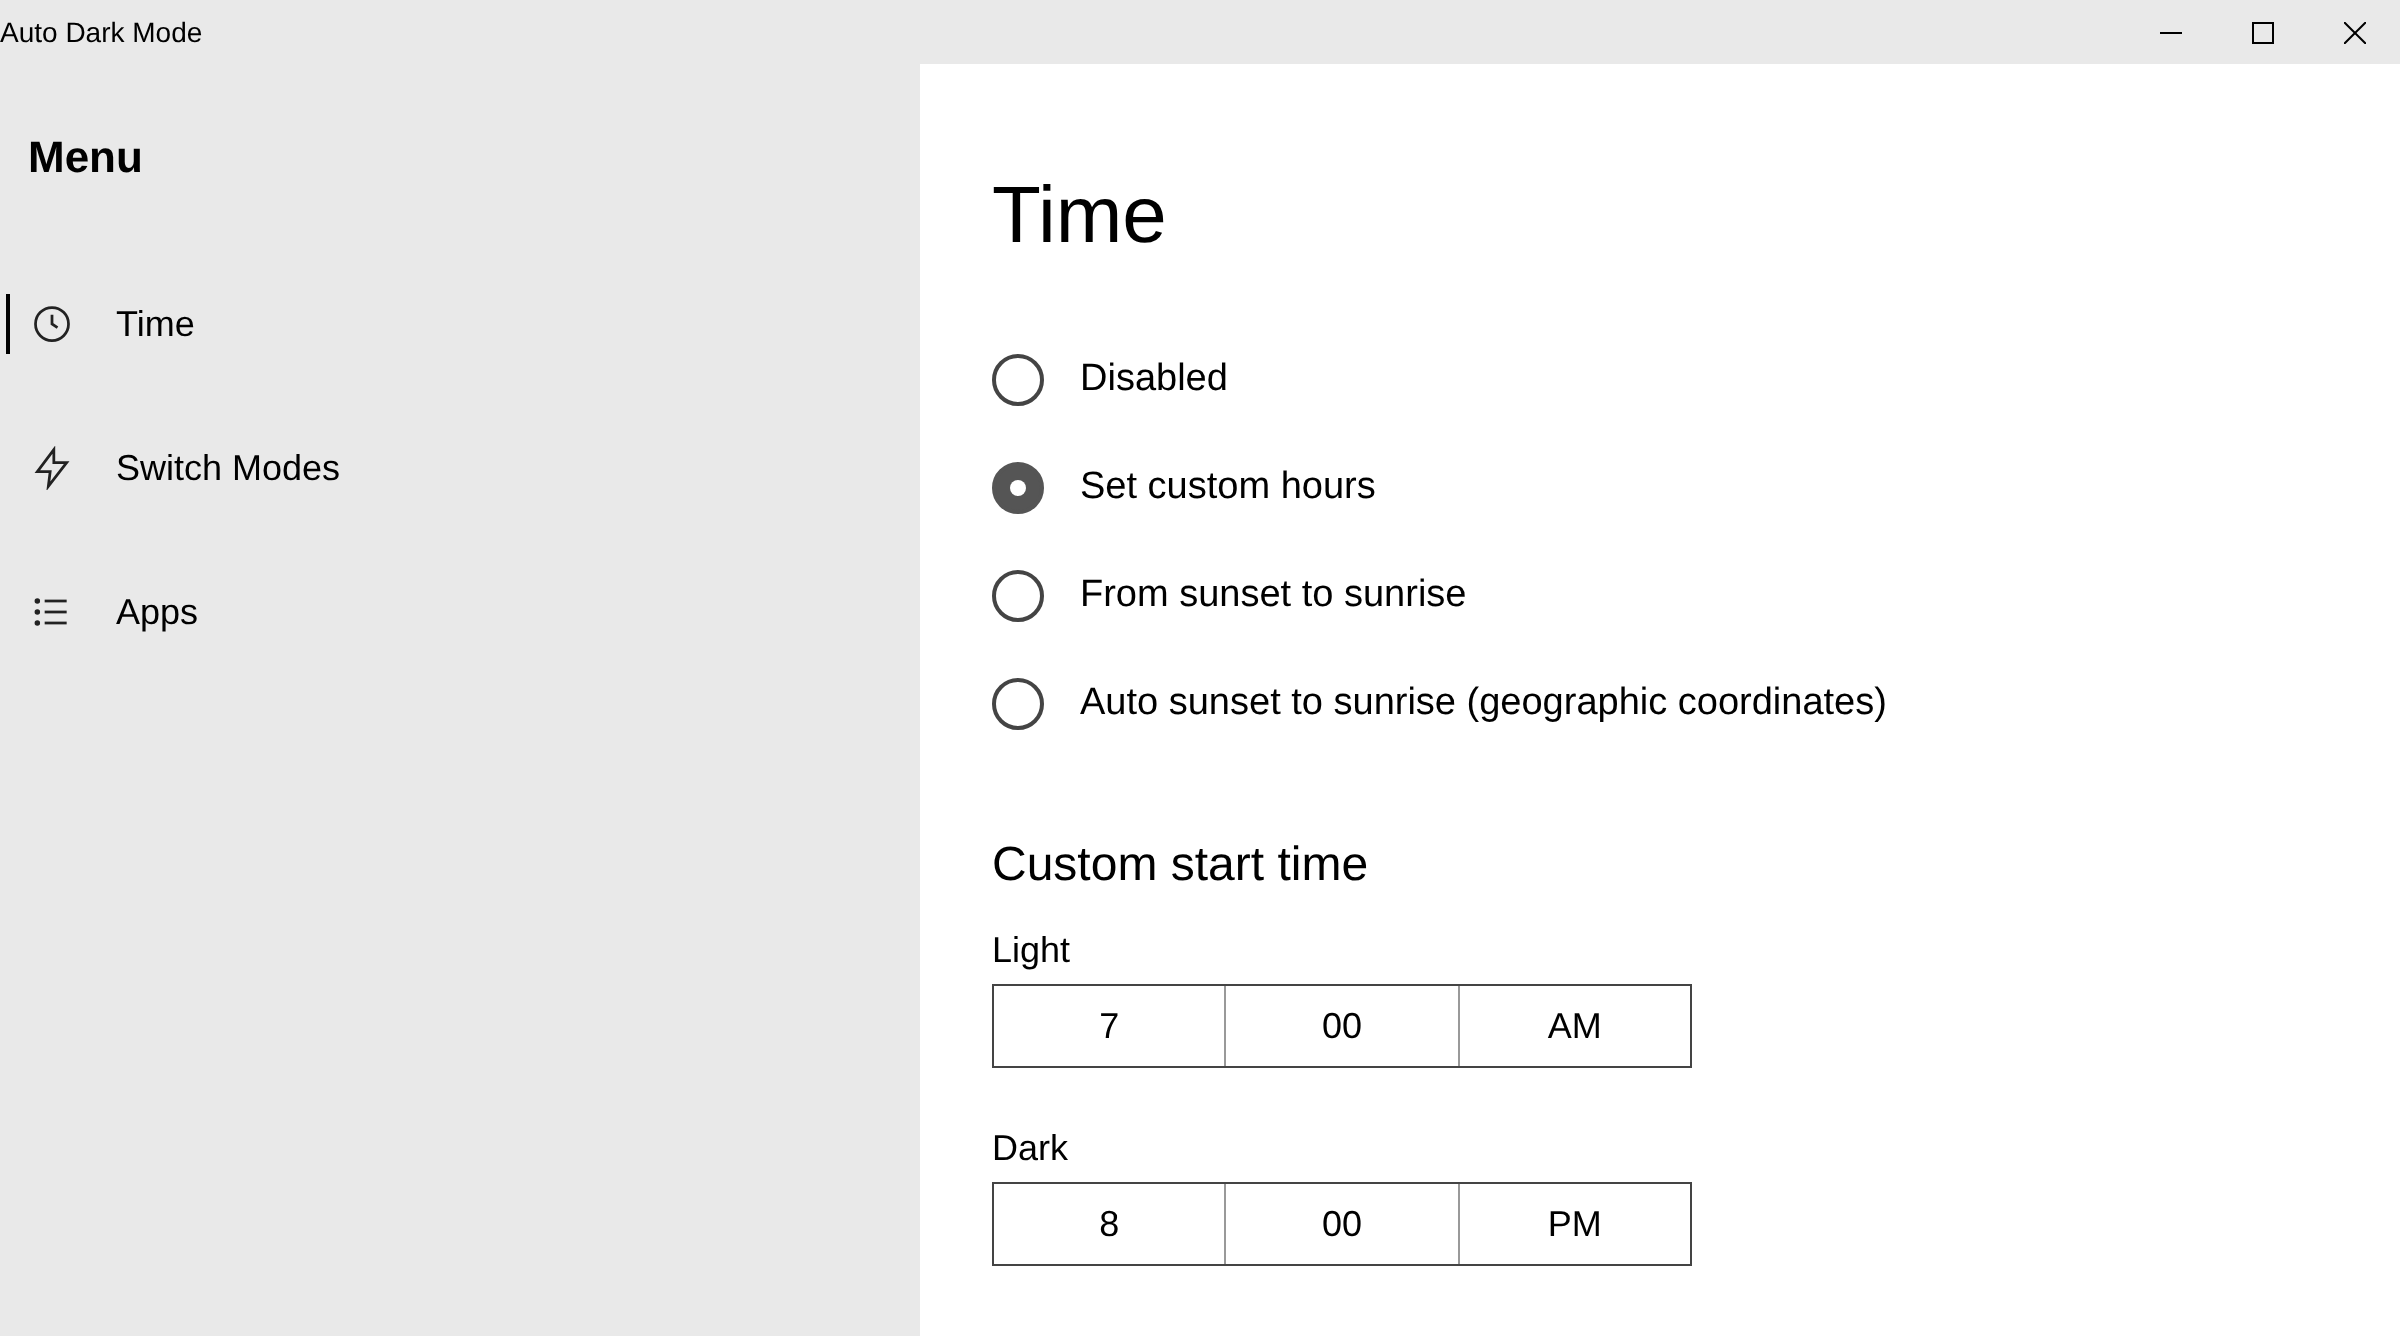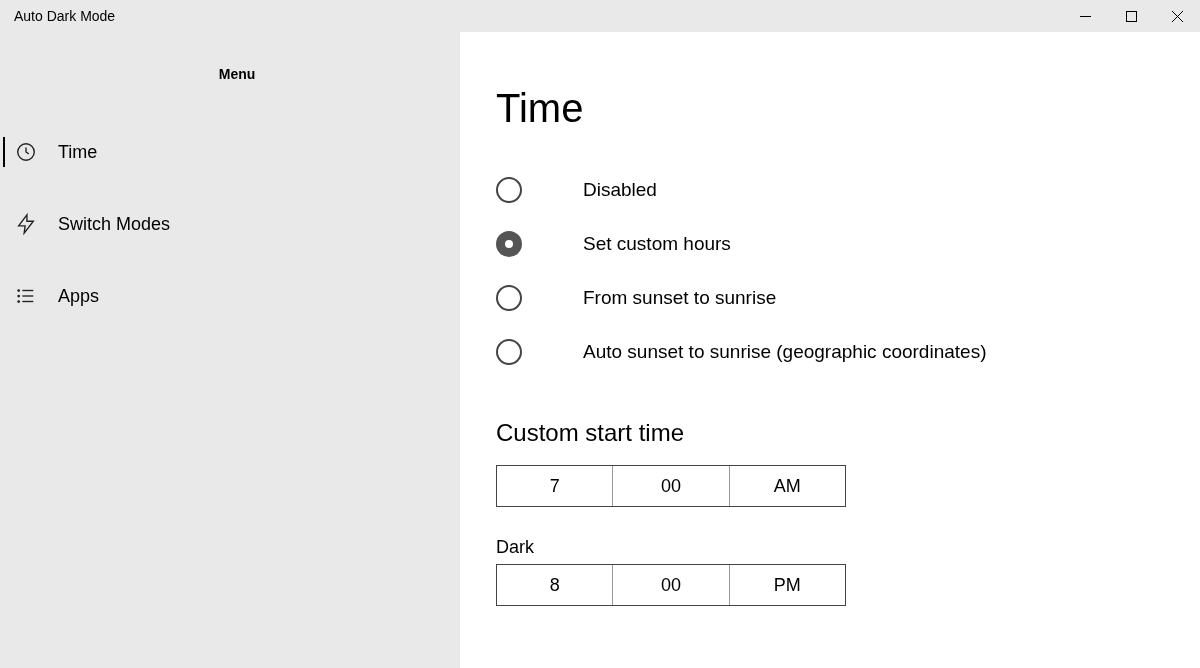--- a/index.html
+++ b/index.html
@@ -14,21 +14,20 @@
       display: flex;
       flex-direction: column;
       background: #fff;
       overflow: hidden;
     }
     .titlebar {
       height: 32px;
       background: #e9e9e9;
       display: flex;
       align-items: center;
-      padding-left: 14px;
     }
     .titlebar-title {
       font-size: 14px;
       color: #000;
       flex: 1;
     }
     .titlebar-controls {
       display: flex;
     }
     .titlebar-btn {
@@ -48,26 +47,25 @@
       flex: 1;
       display: flex;
       min-height: 0;
     }
     .sidebar {
       width: 460px;
       background: #e9e9e9;
       padding-top: 34px;
     }
     .menu-heading {
-      font-size: 14px;
+      font-size: 22px;
       font-weight: 700;
       color: #000;
       padding-left: 14px;
       margin-bottom: 44px;
-      text-align: center;
     }
     .nav-item {
       display: flex;
       align-items: center;
       height: 52px;
       padding-left: 14px;
       margin-bottom: 20px;
       position: relative;
       cursor: pointer;
     }
@@ -138,21 +136,20 @@
     }
     .radio-dot {
       width: 8px;
       height: 8px;
       border-radius: 50%;
       background: #fff;
     }
     .radio-label {
       font-size: 19px;
       color: #000;
-      margin-left: 43px;
     }
     .section-heading {
       font-size: 24px;
       font-weight: 400;
       margin-bottom: 18px;
       color: #000;
     }
     .time-block {
       margin-bottom: 30px;
     }
@@ -265,20 +262,21 @@
       </div>
       <div class="radio-row">
         <span class="radio-circle"></span>
         <span class="radio-label">Auto sunset to sunrise (geographic coordinates)</span>
       </div>
     </div>
 
     <h2 class="section-heading">Custom start time</h2>
 
     <div class="time-block">
+      <div class="time-label">Light</div>
       <div class="time-picker">
         <div class="time-cell">7</div>
         <div class="time-cell">00</div>
         <div class="time-cell">AM</div>
       </div>
     </div>
 
     <div class="time-block">
       <div class="time-label">Dark</div>
       <div class="time-picker">

